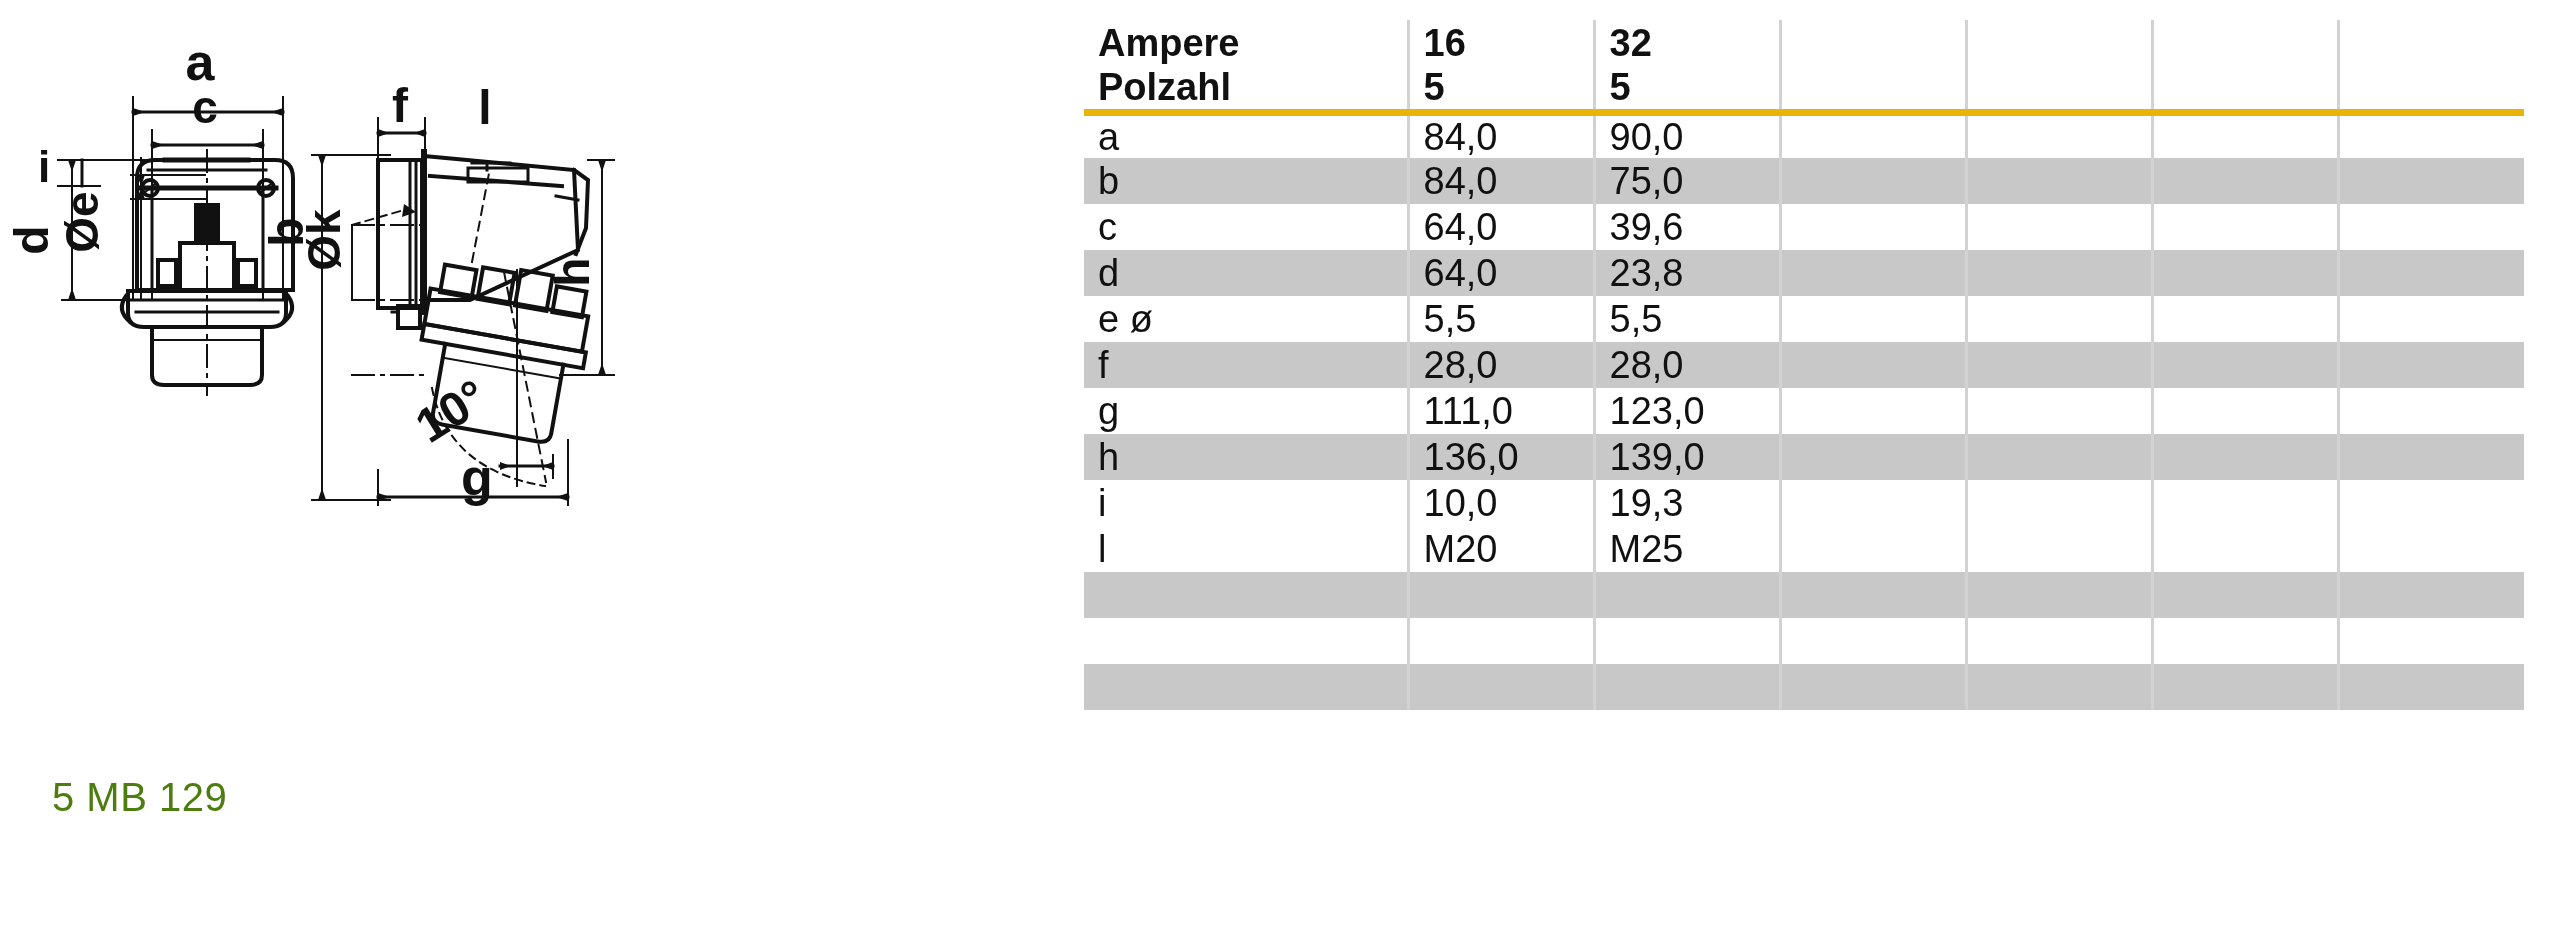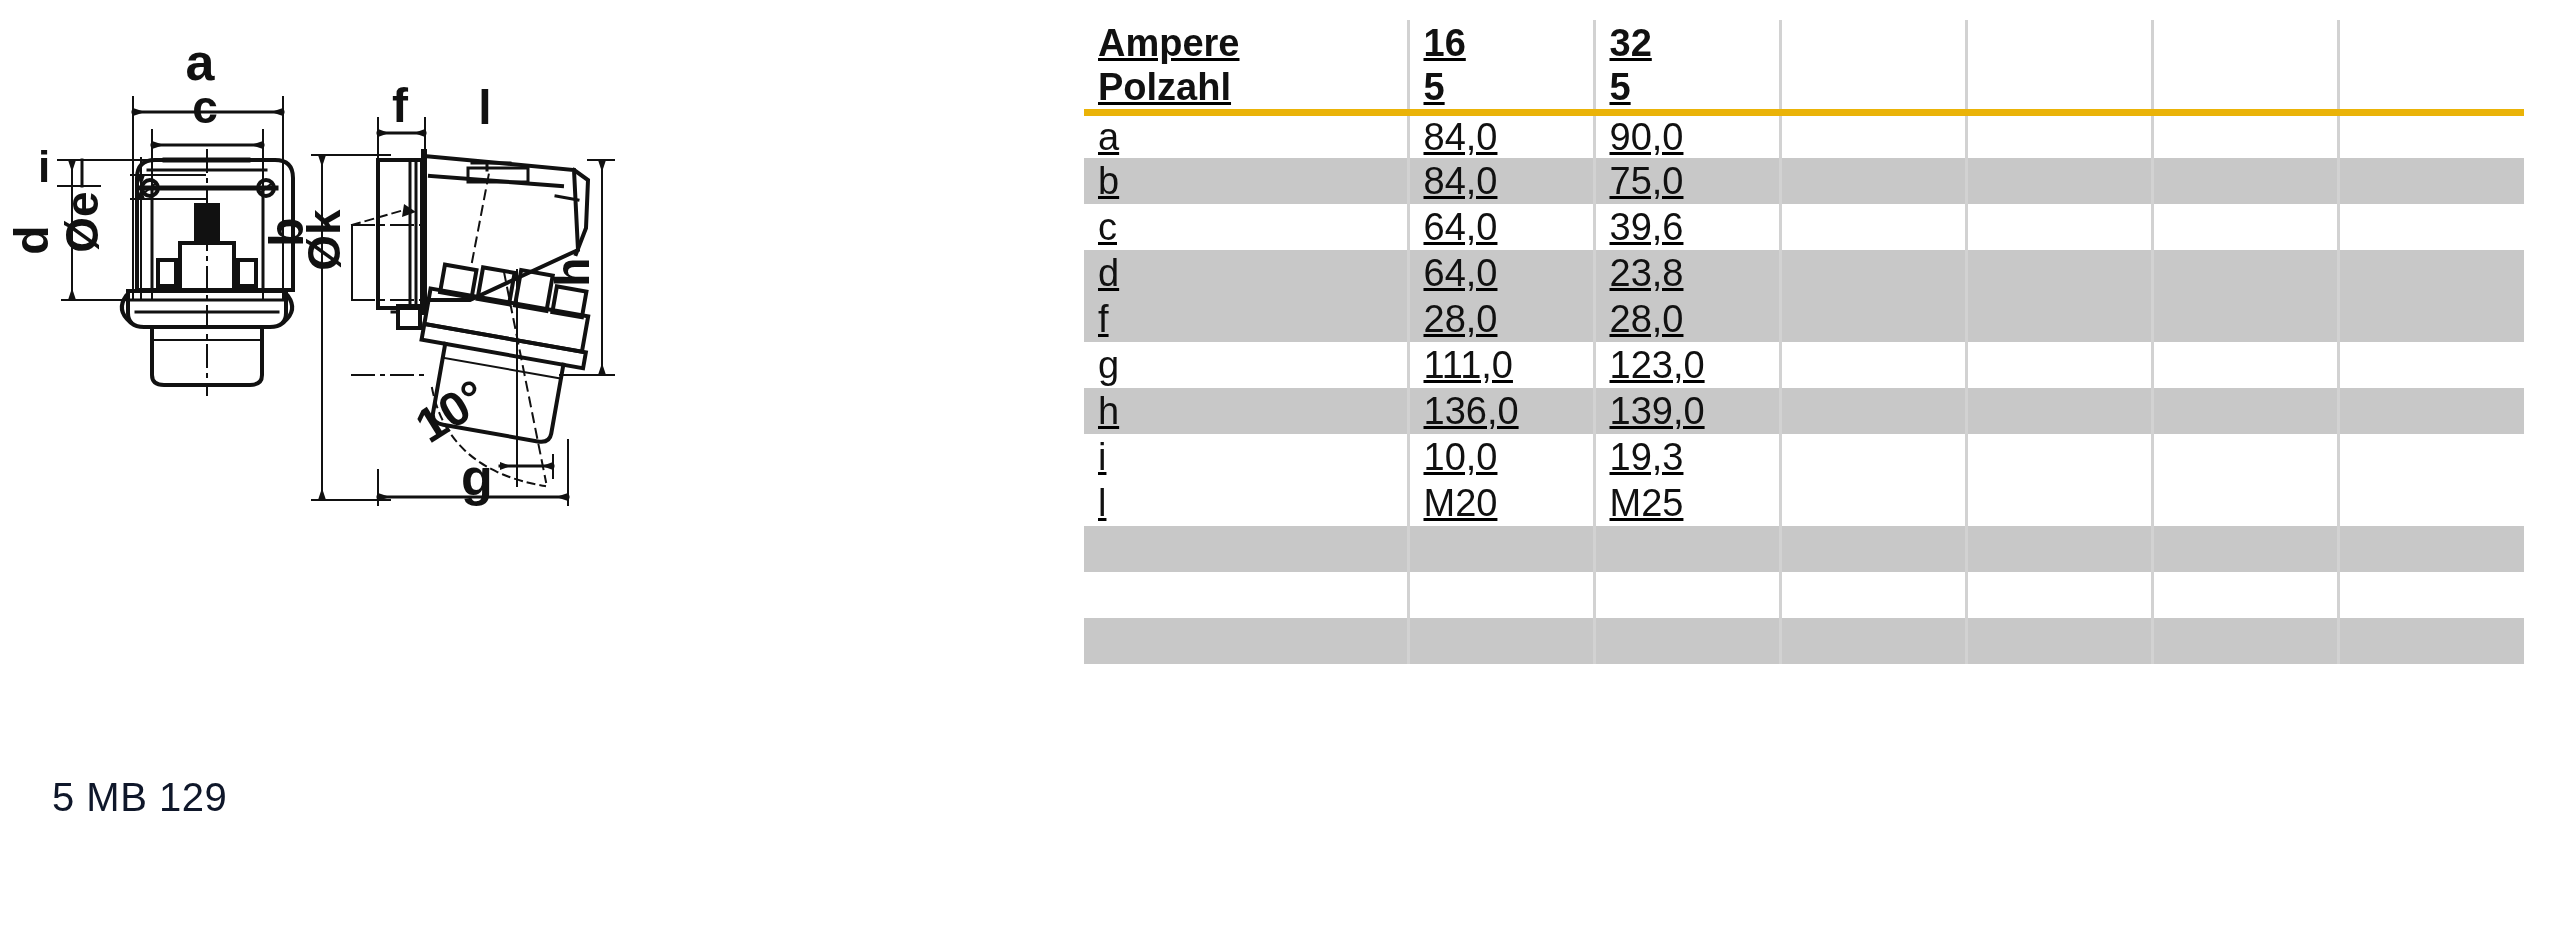--- a/index.html
+++ b/index.html
@@ -50,36 +50,35 @@
     font-family: "Liberation Sans", sans-serif;
     font-weight: bold;
     fill: #111111;
   }
 
   #caption {
     position: absolute;
     left: 52px;
     top: 775px;
     font-size: 40px;
-    color: #0f172a;
+    color: #4d7c0f;
     font-family: "Liberation Sans", sans-serif;
     letter-spacing: 0.5px;
     white-space: nowrap;
   }
 
   
   #spec-table {
     position: absolute;
     left: 44px;
     top: 20px;
     width: 1440px;
     border-collapse: collapse;
     table-layout: fixed;
     font-family: "Liberation Sans", sans-serif;
-    text-decoration: underline;
   }
 
   #spec-table col.c-label { width: 324px; }
   #spec-table col.c-data  { width: 186px; }
 
   #spec-table td, #spec-table th {
     padding: 0 0 0 14px;
     margin: 0;
     text-align: left;
     vertical-align: middle;
@@ -361,20 +360,29 @@
           </tr>
           <tr class="zebra body-row">
             <td>d</td>
             <td>64,0</td>
             <td>23,8</td>
             <td></td>
             <td></td>
             <td></td>
             <td></td>
           </tr>
+          <tr class="plain body-row">
+            <td>e ø</td>
+            <td>5,5</td>
+            <td>5,5</td>
+            <td></td>
+            <td></td>
+            <td></td>
+            <td></td>
+          </tr>
           <tr class="zebra body-row">
             <td>f</td>
             <td>28,0</td>
             <td>28,0</td>
             <td></td>
             <td></td>
             <td></td>
             <td></td>
           </tr>
           <tr class="plain body-row">

